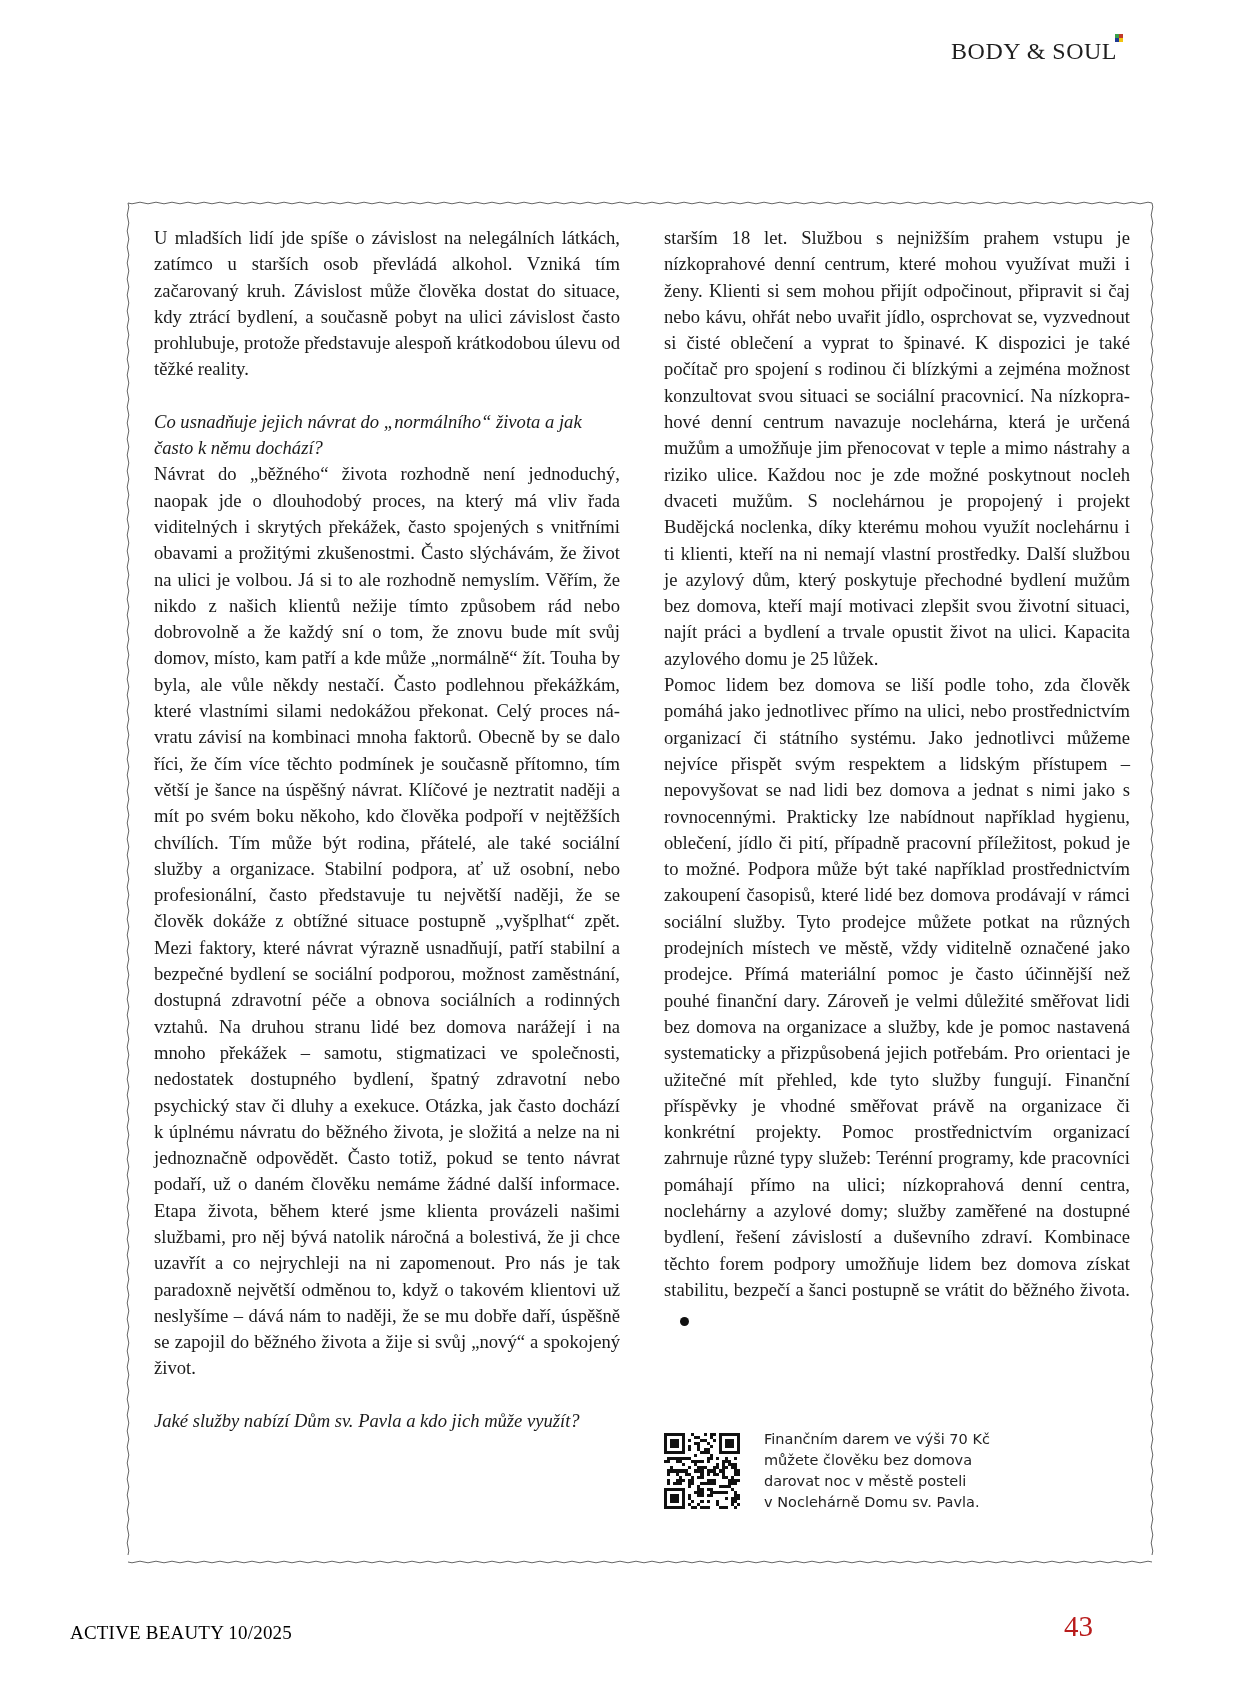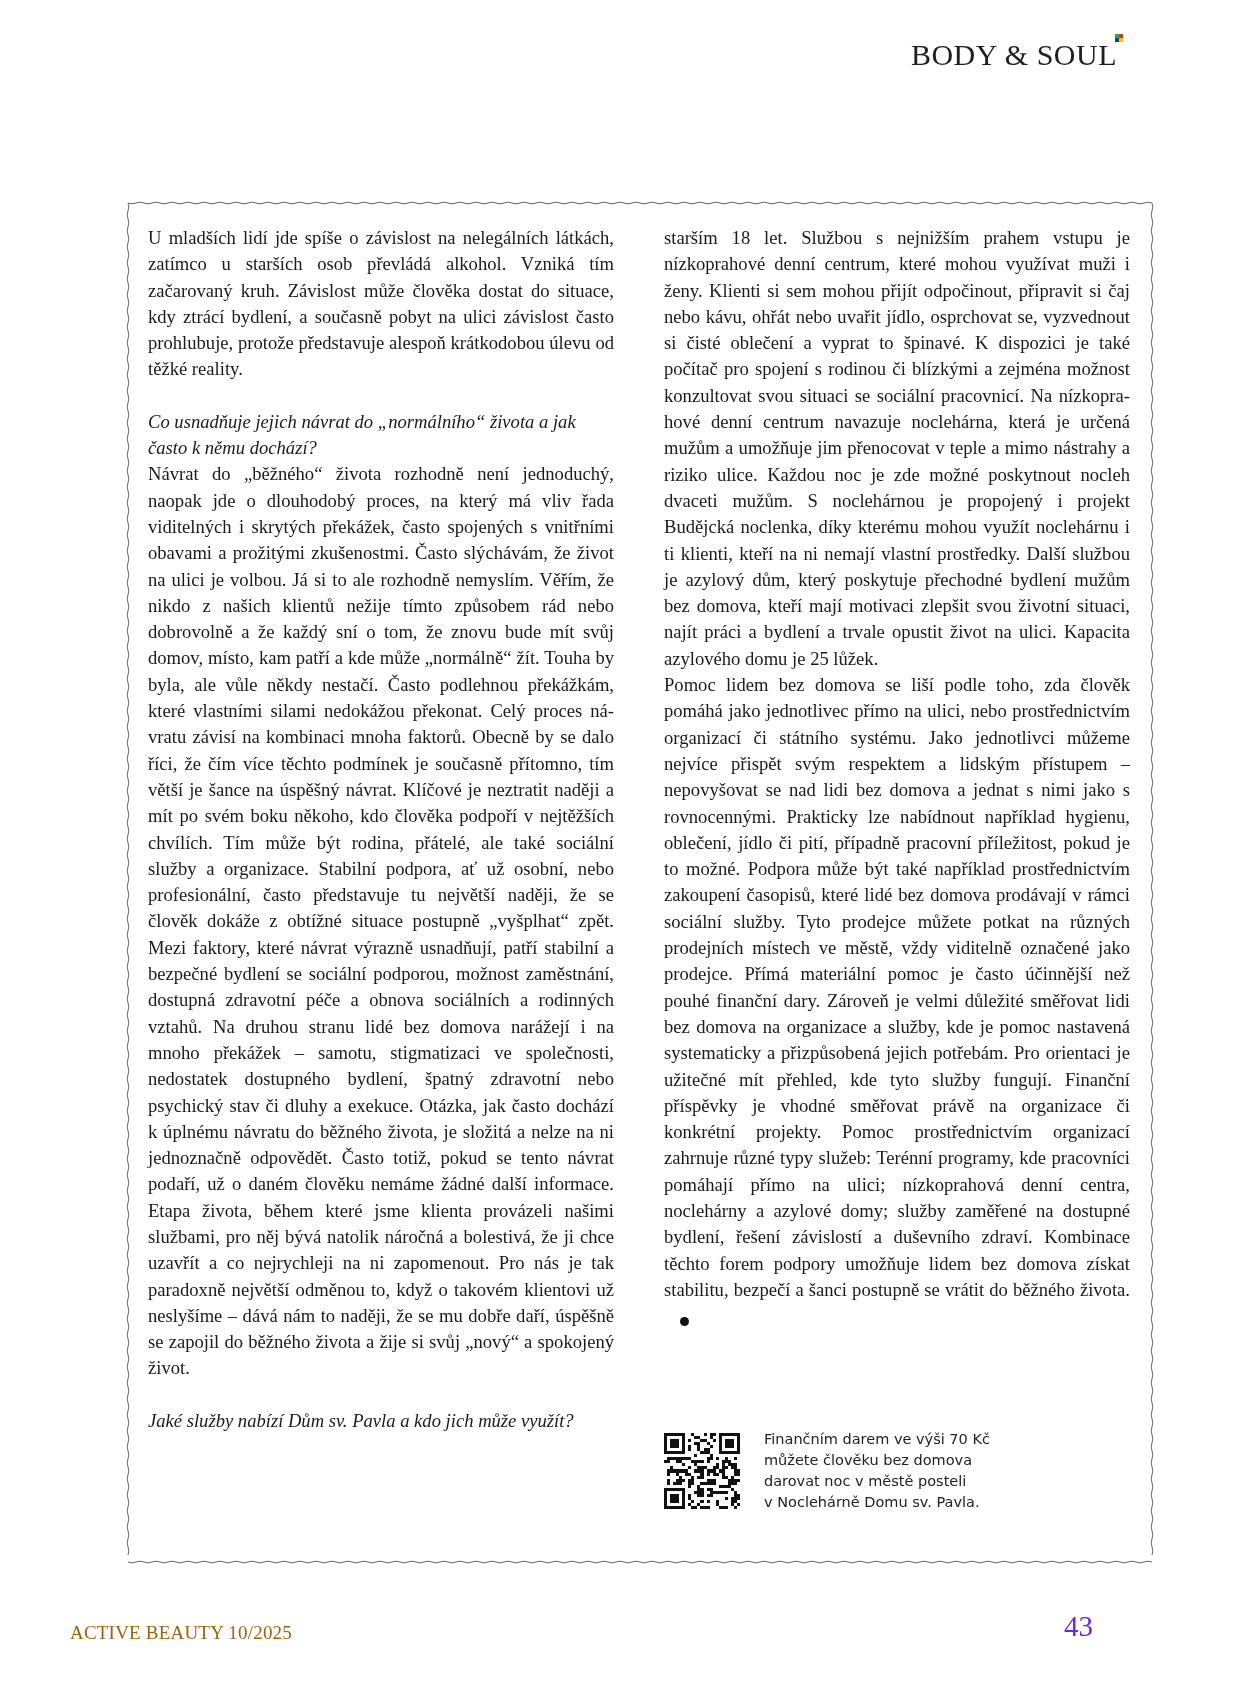--- a/index.html
+++ b/index.html
@@ -1,34 +1,34 @@
 <!DOCTYPE html>
 <html><head>
   <meta charset="utf-8">
   <style>
     html, body { margin: 0; padding: 0; background: #ffffff; }
     body { width: 1250px; height: 1693px; position: relative; overflow: hidden; color: #1a1a1a; font-family: "Liberation Serif", "DejaVu Serif", serif; }
-    .section-label { position: absolute; top: 38px; right: 133px; font-size: 30px; letter-spacing: 0.5px; color: #1f1f1f; font-family: "Liberation Serif", serif; margin-left: 46px; }
+    .section-label { position: absolute; top: 38px; right: 133px; font-size: 24px; letter-spacing: 0.5px; color: #1f1f1f; font-family: "Liberation Serif", serif; margin-left: 46px; }
     .logo-mark { position: absolute; top: 34px; right: 127px; width: 8px; height: 8px; display: grid; grid-template-columns: 4px 4px; grid-template-rows: 4px 4px; }
     .logo-mark span { display: block; }
     .box { position: absolute; left: 128px; top: 203px; width: 1024px; height: 1359px; }
     .box svg.border { position: absolute; left: 0; top: 0; width: 100%; height: 100%; overflow: visible; }
     .col { position: absolute; top: 22px; width: 466px; font-size: 18.6px; line-height: 26.3px; text-align: justify; hyphens: manual; }
-    .col.left { left: 20px; }
+    .col.left { left: 26px; }
     .col.right { left: 536px; }
     .col p { margin: 0; }
     .col .q { font-weight: normal; font-style: italic; margin-top: 26px; text-align: left; }
     .end-dot { display: inline-block; width: 9px; height: 9px; border-radius: 50%; background: #111; margin-left: 16px; vertical-align: middle; position: relative; top: 4px; }
     .donate { position: absolute; left: 536px; top: 1226px; display: flex; align-items: flex-start; gap: 24px; }
     .qr { width: 76px; height: 76px; display: grid; grid-template-columns: repeat(25, 1fr); grid-template-rows: repeat(25, 1fr); margin-top: 4px; }
     .qr i { display: block; }
     .qr i.b { background: #111; }
     .donate-text { font-family: "DejaVu Sans", sans-serif; font-size: 14.5px; line-height: 21px; color: #222; width: 260px; }
-    .footer-left { position: absolute; left: 70px; top: 1622px; font-size: 19px; letter-spacing: 0.2px; color: #a16207; font-family: "Liberation Serif", serif; }
-    .footer-right { position: absolute; right: 157px; top: 1610px; font-size: 29px; color: #6d28d9; font-family: "Liberation Serif", serif; }
+    .footer-left { position: absolute; left: 70px; top: 1622px; font-size: 19px; letter-spacing: 0.2px; color: #000000; font-family: "Liberation Serif", serif; }
+    .footer-right { position: absolute; right: 157px; top: 1610px; font-size: 29px; color: #b91c1c; font-family: "Liberation Serif", serif; }
   </style>
 </head>
 <body>
 
 <div class="section-label">BODY &amp; SOUL</div>
 <div class="logo-mark">
   <span style="background:#3aa04a"></span>
   <span style="background:#c0392b"></span>
   <span style="background:#1f3a93"></span>
   <span style="background:#f1c40f"></span>

